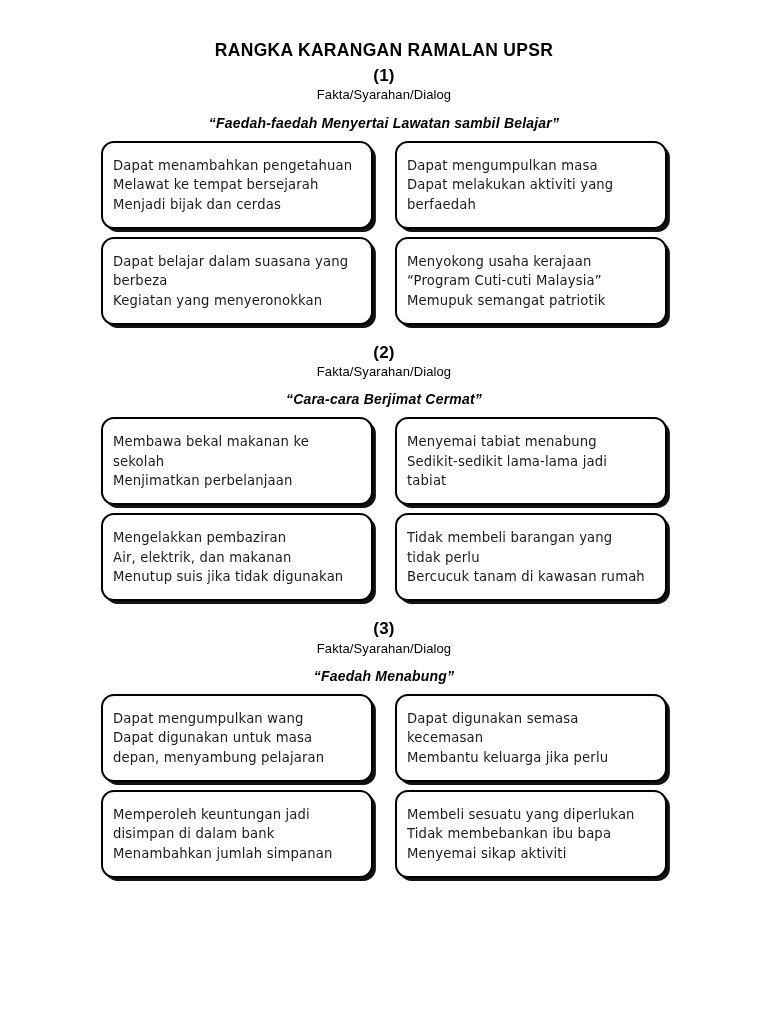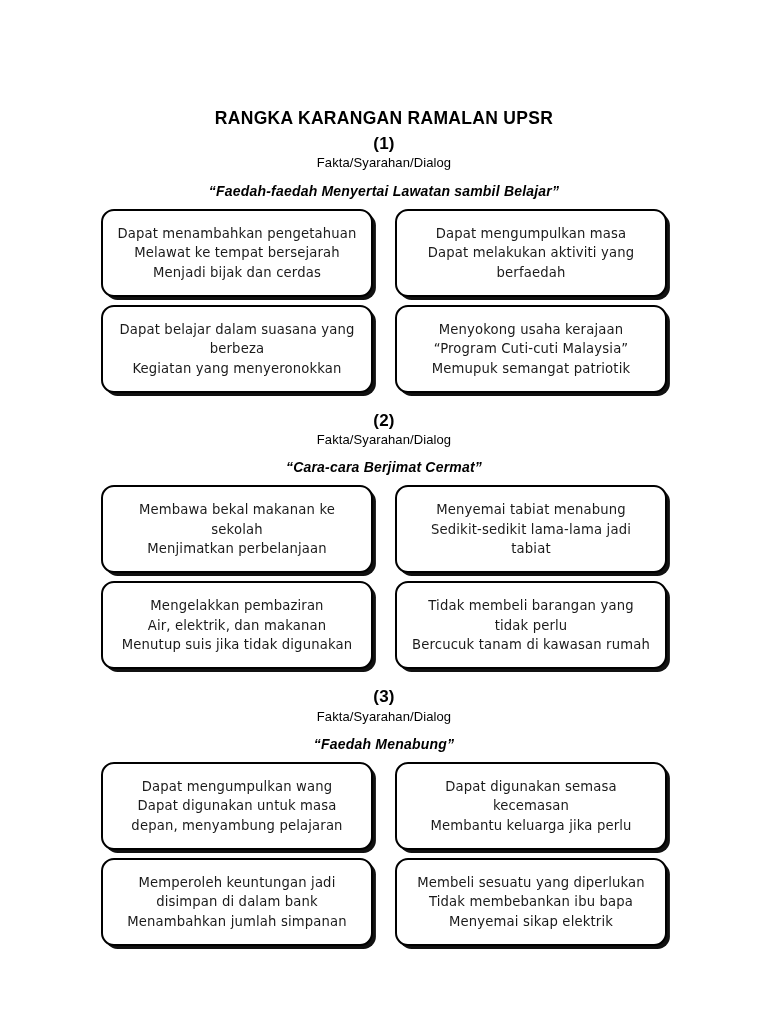--- a/index.html
+++ b/index.html
@@ -25,21 +25,21 @@
   }
 
   
   .doc-title {
     text-align: center;
     font-family: "Liberation Sans", sans-serif;
     font-size: 17.5px;
     font-weight: bold;
     letter-spacing: 0.3px;
     margin: 0;
-    padding-top: 108px;
+    padding-top: 40px;
     line-height: 1.22;
   }
 
   
   .section-header {
     text-align: center;
     line-height: 1.24;
   }
   .sec-number {
     font-family: "Liberation Sans", sans-serif;
@@ -89,21 +89,21 @@
     flex-direction: column;
     align-items: center;
     justify-content: center;
     box-shadow: 3.5px 3.5px 0 -0.6px #111111;
   }
 
   .idea-line {
     font-family: "DejaVu Sans", sans-serif;
     font-size: 13.2px;
     line-height: 1.48;
-    text-align: center;
+    text-align: left;
     letter-spacing: 0.15px;
     color: #1a1a1a;
     width: 100%;
   }
 
   
   .section {
     margin: 0;
   }
   .section-1 .section-header { padding-top: 4px; }
@@ -209,19 +209,19 @@
 
       <div class="idea-box">
         <div class="idea-line">Memperoleh keuntungan jadi</div>
         <div class="idea-line">disimpan di dalam bank</div>
         <div class="idea-line">Menambahkan jumlah simpanan</div>
       </div>
 
       <div class="idea-box">
         <div class="idea-line">Membeli sesuatu yang diperlukan</div>
         <div class="idea-line">Tidak membebankan ibu bapa</div>
-        <div class="idea-line">Menyemai sikap elektrik</div>
+        <div class="idea-line">Menyemai sikap aktiviti</div>
       </div>
 
     </div>
   </div>
 
 </div>
 
 </body></html>

